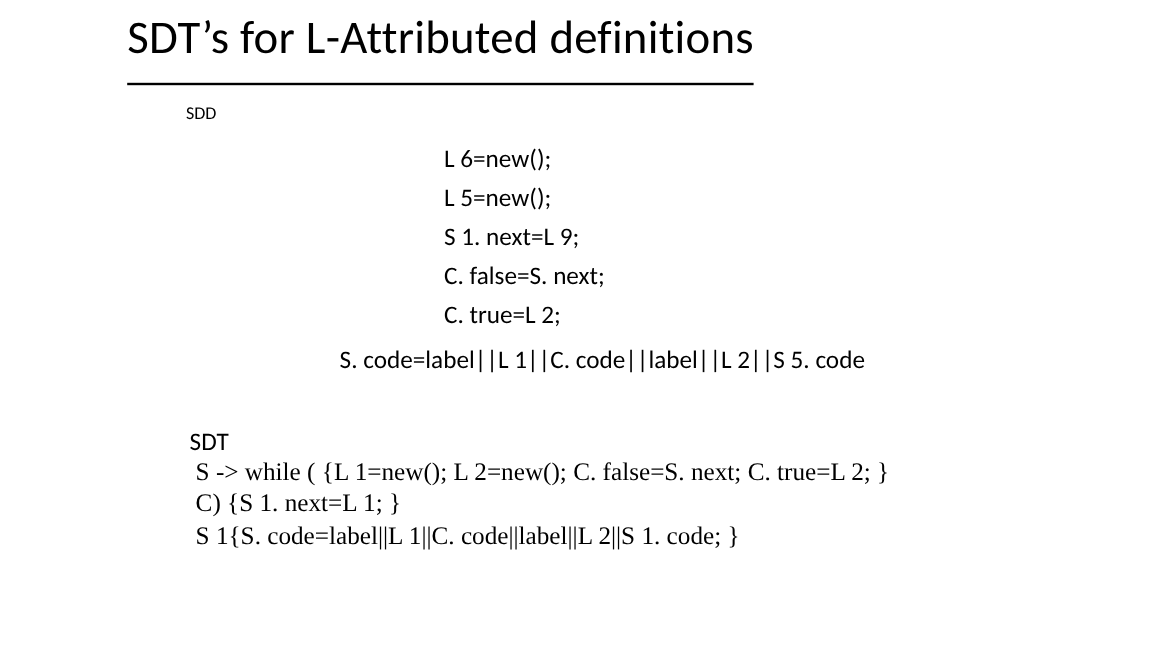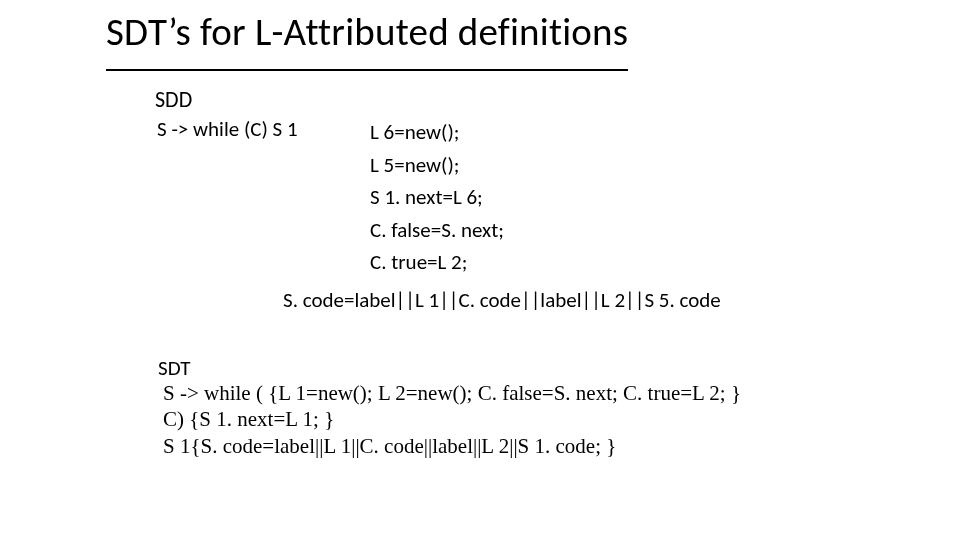--- a/index.html
+++ b/index.html
@@ -26,21 +26,21 @@
     font-weight: 400;
     border-bottom: 2px solid #000;
     padding-bottom: 14px;
     letter-spacing: 0.2px;
     margin-left: 40px;
   }
   .sdd-label {
     position: absolute;
     left: 155px;
     top: 86px;
-    font-size: 22px;
+    font-size: 15px;
   }
   .prod {
     position: absolute;
     left: 157px;
     top: 116px;
     font-size: 21px;
   }
   .rules {
     position: absolute;
     left: 370px;
@@ -74,26 +74,25 @@
 </style>
 </head>
 <body>
 
 <div class="slide">
 
   <div class="title">SDT’s for L-Attributed definitions</div>
 
   <div class="sdd-label">SDD</div>
 
-  <div class="prod">S -&gt; while (C) S 1</div>
 
   <div class="rules">
     <div>L 6=new();</div>
     <div>L 5=new();</div>
-    <div>S 1. next=L 6;</div>
+    <div>S 1. next=L 9;</div>
     <div>C. false=S. next;</div>
     <div>C. true=L 2;</div>
   </div>
 
   <div class="longrule">S. code=label||L 1||C. code||label||L 2||S 5. code</div>
 
   <div class="sdt-label">SDT</div>
 
   <div class="sdt-block">
     <div>S -&gt; while ( {L 1=new(); L 2=new(); C. false=S. next; C. true=L 2; }</div>

